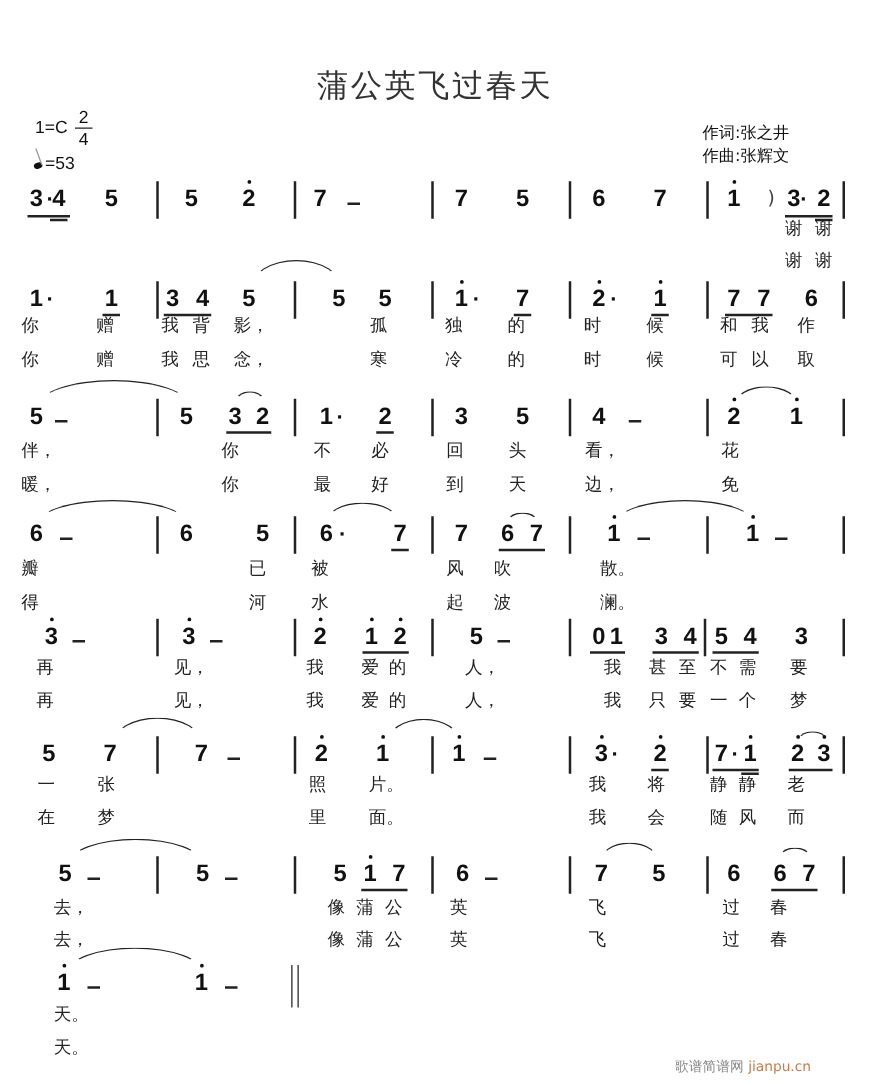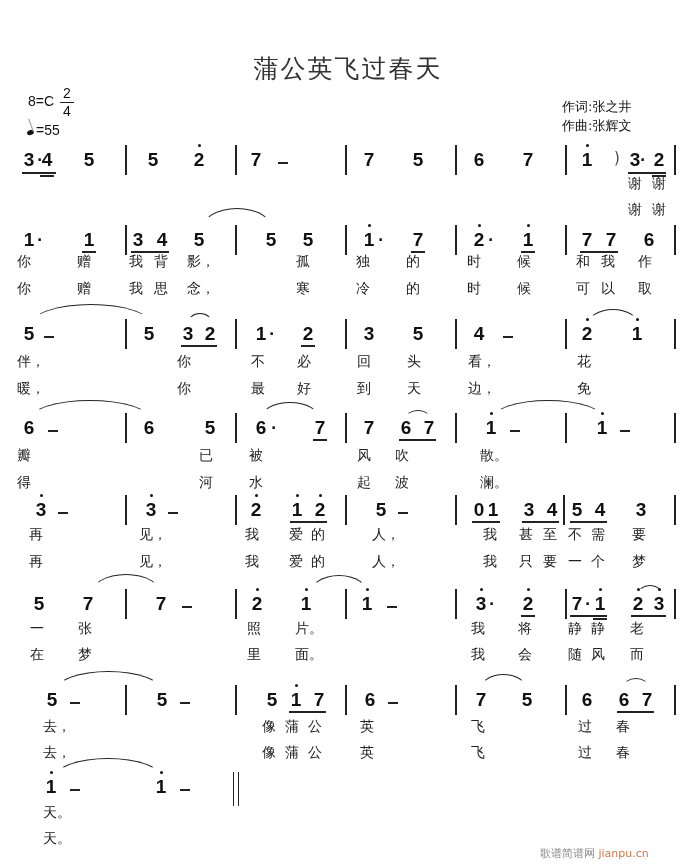--- a/index.html
+++ b/index.html
@@ -25,28 +25,28 @@
   .tie { position:absolute; border:1px solid #222; border-bottom:none; border-left-color:transparent; border-right-color:transparent; border-radius:50% 50% 0 0 / 100% 100% 0 0; }
   .paren { position:absolute; font-size:15px; color:#444; }
   .watermark { position:absolute; left:540px; top:846px; font-size:11px; color:#888; }
   .watermark .w2 { color:#c97a4a; }
 </style>
 </head>
 <body>
 
 <div class="title">蒲公英飞过春天</div>
 
-<div class="key">8=C</div>
+<div class="key">1=C</div>
 <div class="ts">
   <div>2</div>
   <div class="line"></div>
   <div>4</div>
 </div>
 <div class="tempo">
-  <span class="noteicon"></span><span>=55</span>
+  <span class="noteicon"></span><span>=53</span>
 </div>
 
 <div class="credits">
   <div>作词:张之井</div>
   <div>作曲:张辉文</div>
 </div>
 
 <div id="score">
     <div class="note" style="left: 22px; top: 150px;"><span>3</span></div>
     <div class="note" style="left: 40px; top: 150px;"><span>4</span></div>

